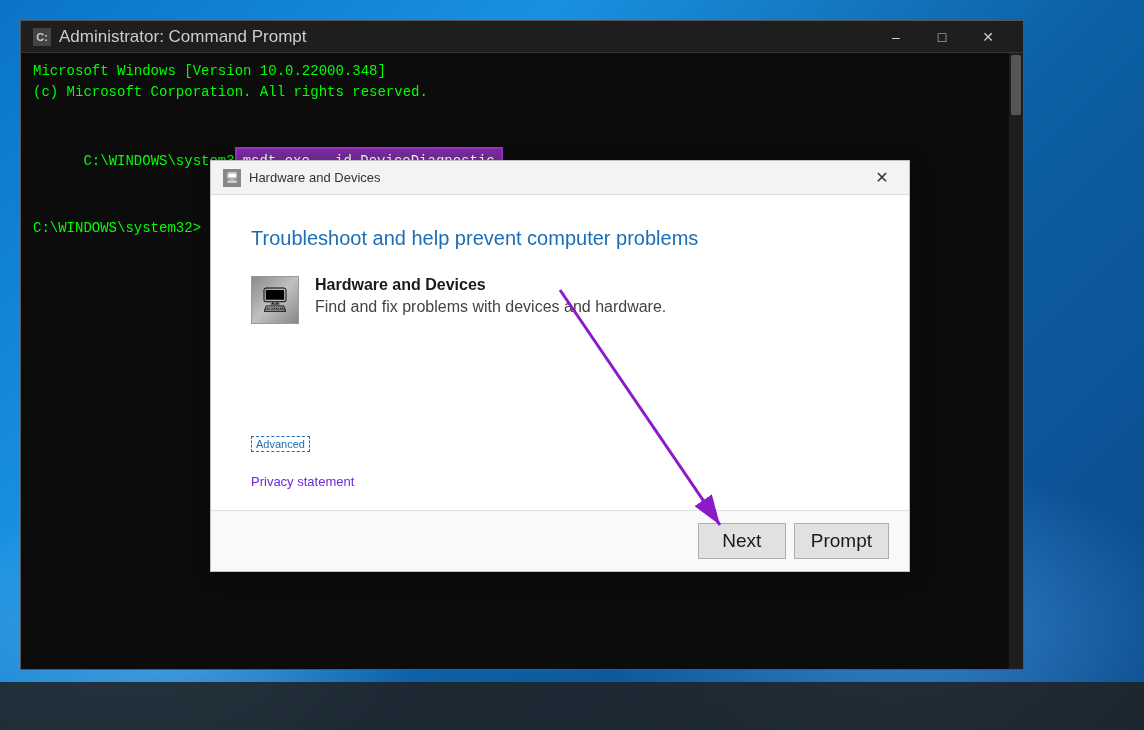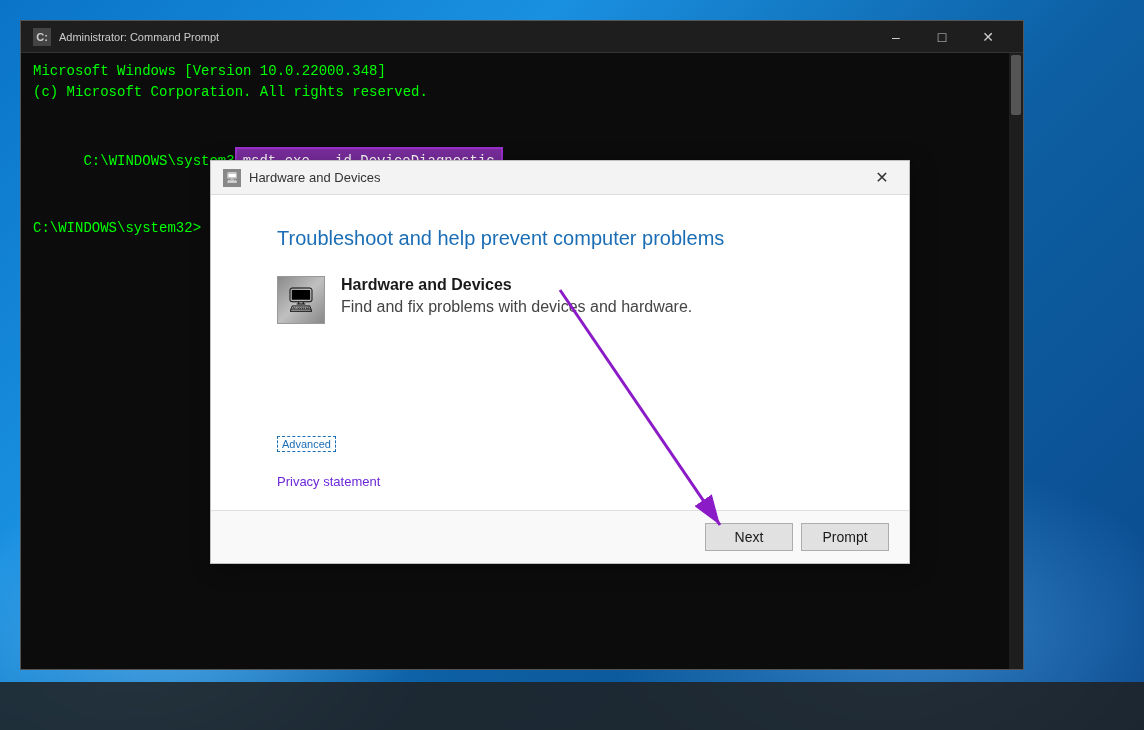--- a/index.html
+++ b/index.html
@@ -87,21 +87,21 @@
       display: flex;
       align-items: center;
       justify-content: center;
       font-size: 11px;
       color: #ccc;
       font-weight: bold;
     }
 
     .cmd-title-text {
       color: #cccccc;
-      font-size: 11px;
+      font-size: 17px;
       flex: 1;
     }
 
     .cmd-controls {
       display: flex;
       gap: 0;
     }
 
     .cmd-ctrl-btn {
       width: 46px;
@@ -213,21 +213,20 @@
       font-size: 16px;
       color: #333;
       cursor: pointer;
       border: none;
       background: transparent;
     }
 
     .dialog-body {
       padding: 30px 40px 20px 40px;
       flex: 1;
-      margin-left: 26px;
     }
 
     .dialog-heading {
       color: #1b6eb5;
       font-size: 20px;
       font-weight: 400;
       margin-bottom: 25px;
       line-height: 1.3;
     }
 
@@ -295,23 +294,23 @@
       padding: 12px 20px;
       border-top: 1px solid #e0e0e0;
       display: flex;
       justify-content: flex-end;
       gap: 8px;
       background: #f9f9f9;
     }
 
     .dialog-btn {
       min-width: 88px;
-      height: 28px;
+      height: 36px;
       padding: 0 16px;
-      font-size: 14px;
+      font-size: 19px;
       cursor: pointer;
       border: 1px solid #adadad;
       background: #e1e1e1;
       color: #1a1a1a;
     }
 
     .dialog-btn.primary {
       background: #e1e1e1;
     }
 

